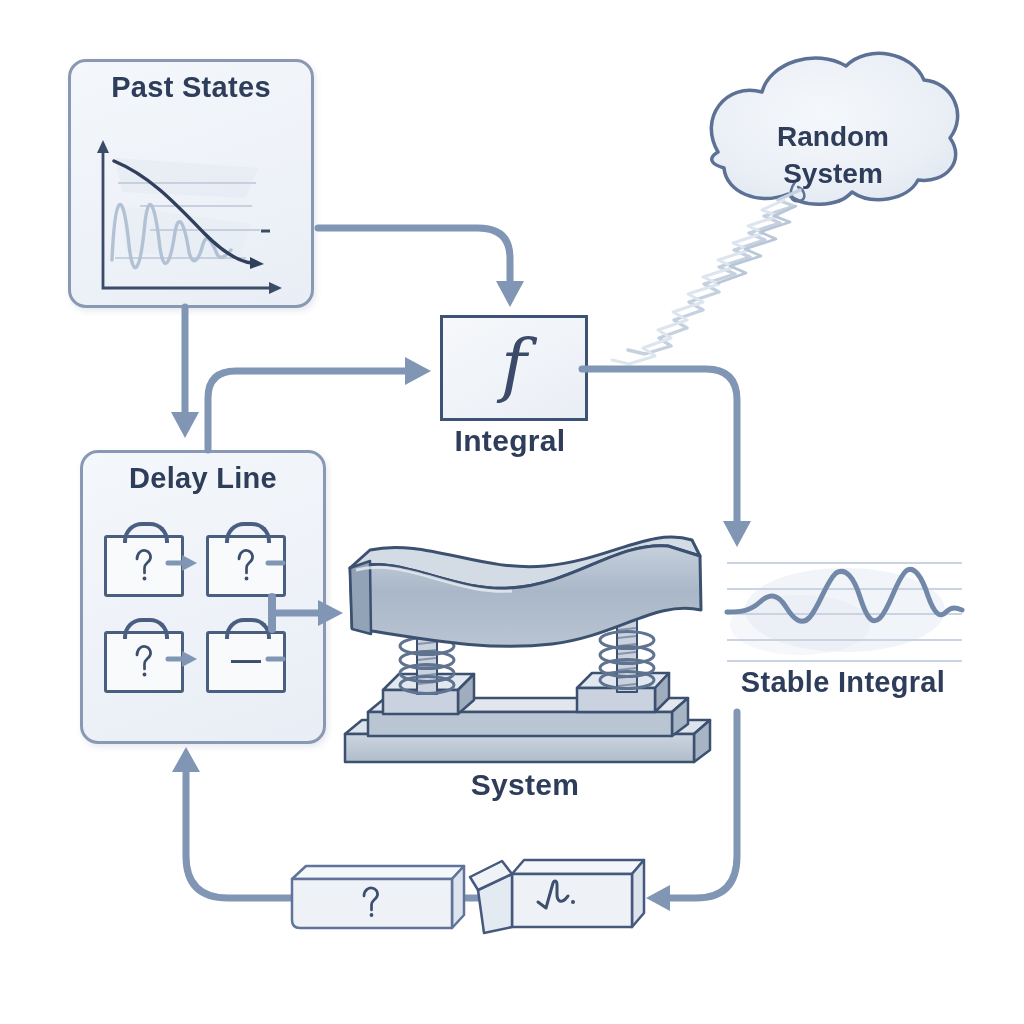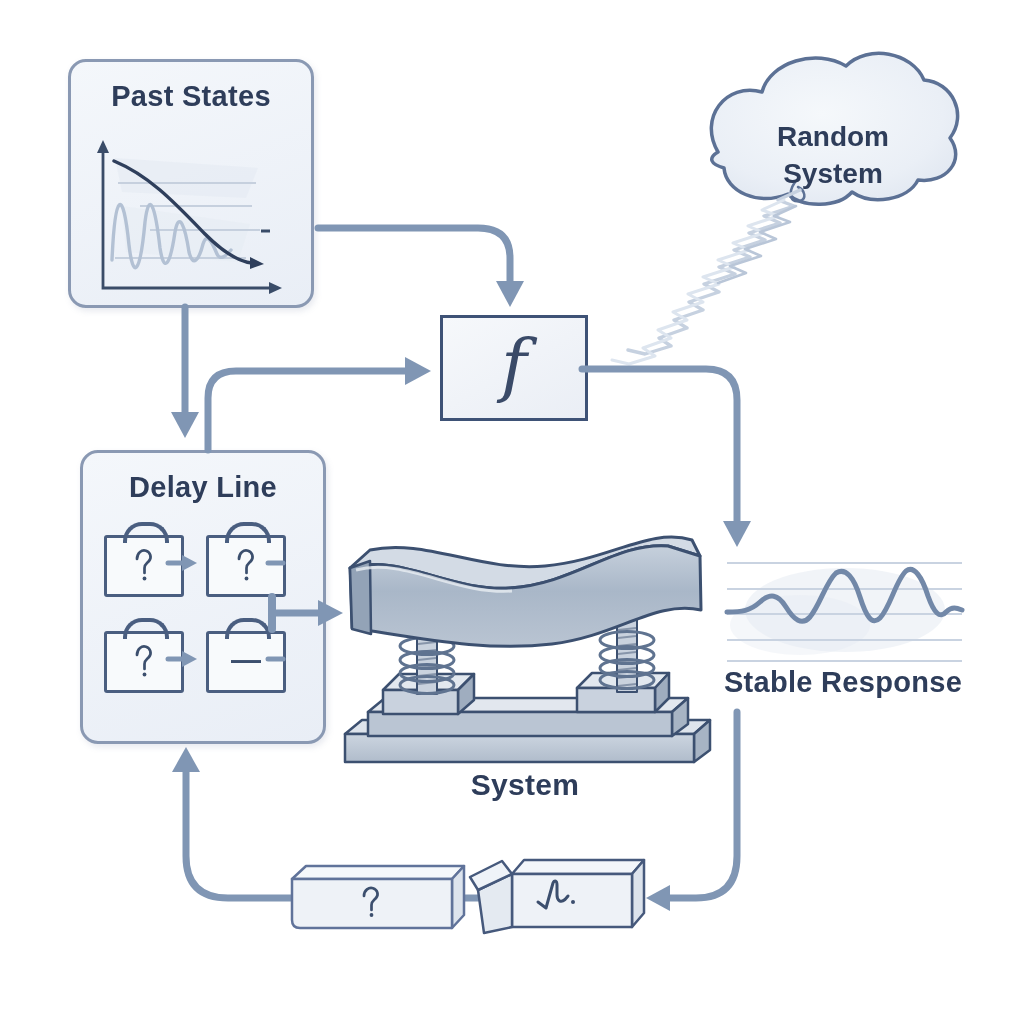--- a/index.html
+++ b/index.html
@@ -2,21 +2,21 @@
 <html><head>
 <meta charset="utf-8">
 <style>
   html,body{margin:0;padding:0;background:#fff;}
   #canvas{position:relative;width:1024px;height:1024px;background:#ffffff;overflow:hidden;
           font-family:"Liberation Sans", sans-serif;color:#2e3d5a;}
   .panel{position:absolute;border:3px solid #8a99b3;border-radius:18px;
          background:linear-gradient(160deg,#f4f7fb 0%,#e9eef6 100%);
          box-shadow:2px 3px 6px rgba(120,135,165,.18);z-index:1;}
   .panel-title{text-align:center;font-size:29px;font-weight:600;line-height:1.28;
-               letter-spacing:.3px;padding-top:16px;color:#2e3d5a;}
+               letter-spacing:.3px;padding-top:7px;color:#2e3d5a;}
   .cell{position:absolute;width:74px;height:56px;background:#f8fafc;border:3px solid #4a5e80;
         border-radius:3px;display:flex;align-items:center;justify-content:center;z-index:2;}
   .cell .handle{position:absolute;left:16px;top:-16px;width:38px;height:17px;
         border:4px solid #4a5e80;border-bottom:none;border-radius:19px 19px 0 0;background:transparent;}
   .dash-glyph{font-size:30px;font-weight:600;color:#3c4f6e;line-height:1;margin-top:-4px;}
   #integral-box{position:absolute;left:440px;top:315px;width:142px;height:100px;
         border:3px solid #3e5276;background:linear-gradient(150deg,#f6f8fb, #eaeef5);
         display:flex;align-items:center;justify-content:center;z-index:1;}
   #integral-symbol{font-family:"DejaVu Serif", serif;font-style:italic;font-size:70px;
         color:#3a4a68;line-height:1;margin-top:-6px;}
@@ -63,26 +63,27 @@
     </div>
     <div class="cell" style="left:123px;top:178px;">
       <span class="handle"></span>
       <span class="dash-glyph">—</span>
     </div>
   </div>
 
   <div id="integral-box">
     <span id="integral-symbol">f</span>
   </div>
+  <div class="float-label" style="left:410px;top:424px;width:200px;">Integral</div>
 
   <div class="cloud-text" style="left:738px;top:84px;width:190px;">Random</div>
   <div class="cloud-text" style="left:738px;top:121px;width:190px;">System</div>
 
   <div class="float-label" style="left:415px;top:768px;width:220px;">System</div>
-  <div class="float-label" style="left:718px;top:666px;width:250px;font-size:29px;">Stable Response</div>
+  <div class="float-label" style="left:718px;top:666px;width:250px;font-size:29px;">Stable Integral</div>
 
   <svg id="overlay-svg" width="1024" height="1024" viewBox="0 0 1024 1024">
     <defs>
       <radialGradient id="cloudFill" cx="45%" cy="40%" r="70%">
         <stop offset="0%" stop-color="#f5f8fb"></stop>
         <stop offset="70%" stop-color="#eaeff6"></stop>
         <stop offset="100%" stop-color="#dfe6f0"></stop>
       </radialGradient>
       <linearGradient id="beamFill" x1="0" y1="0" x2="0" y2="1">
         <stop offset="0%" stop-color="#c6d0dc"></stop>

